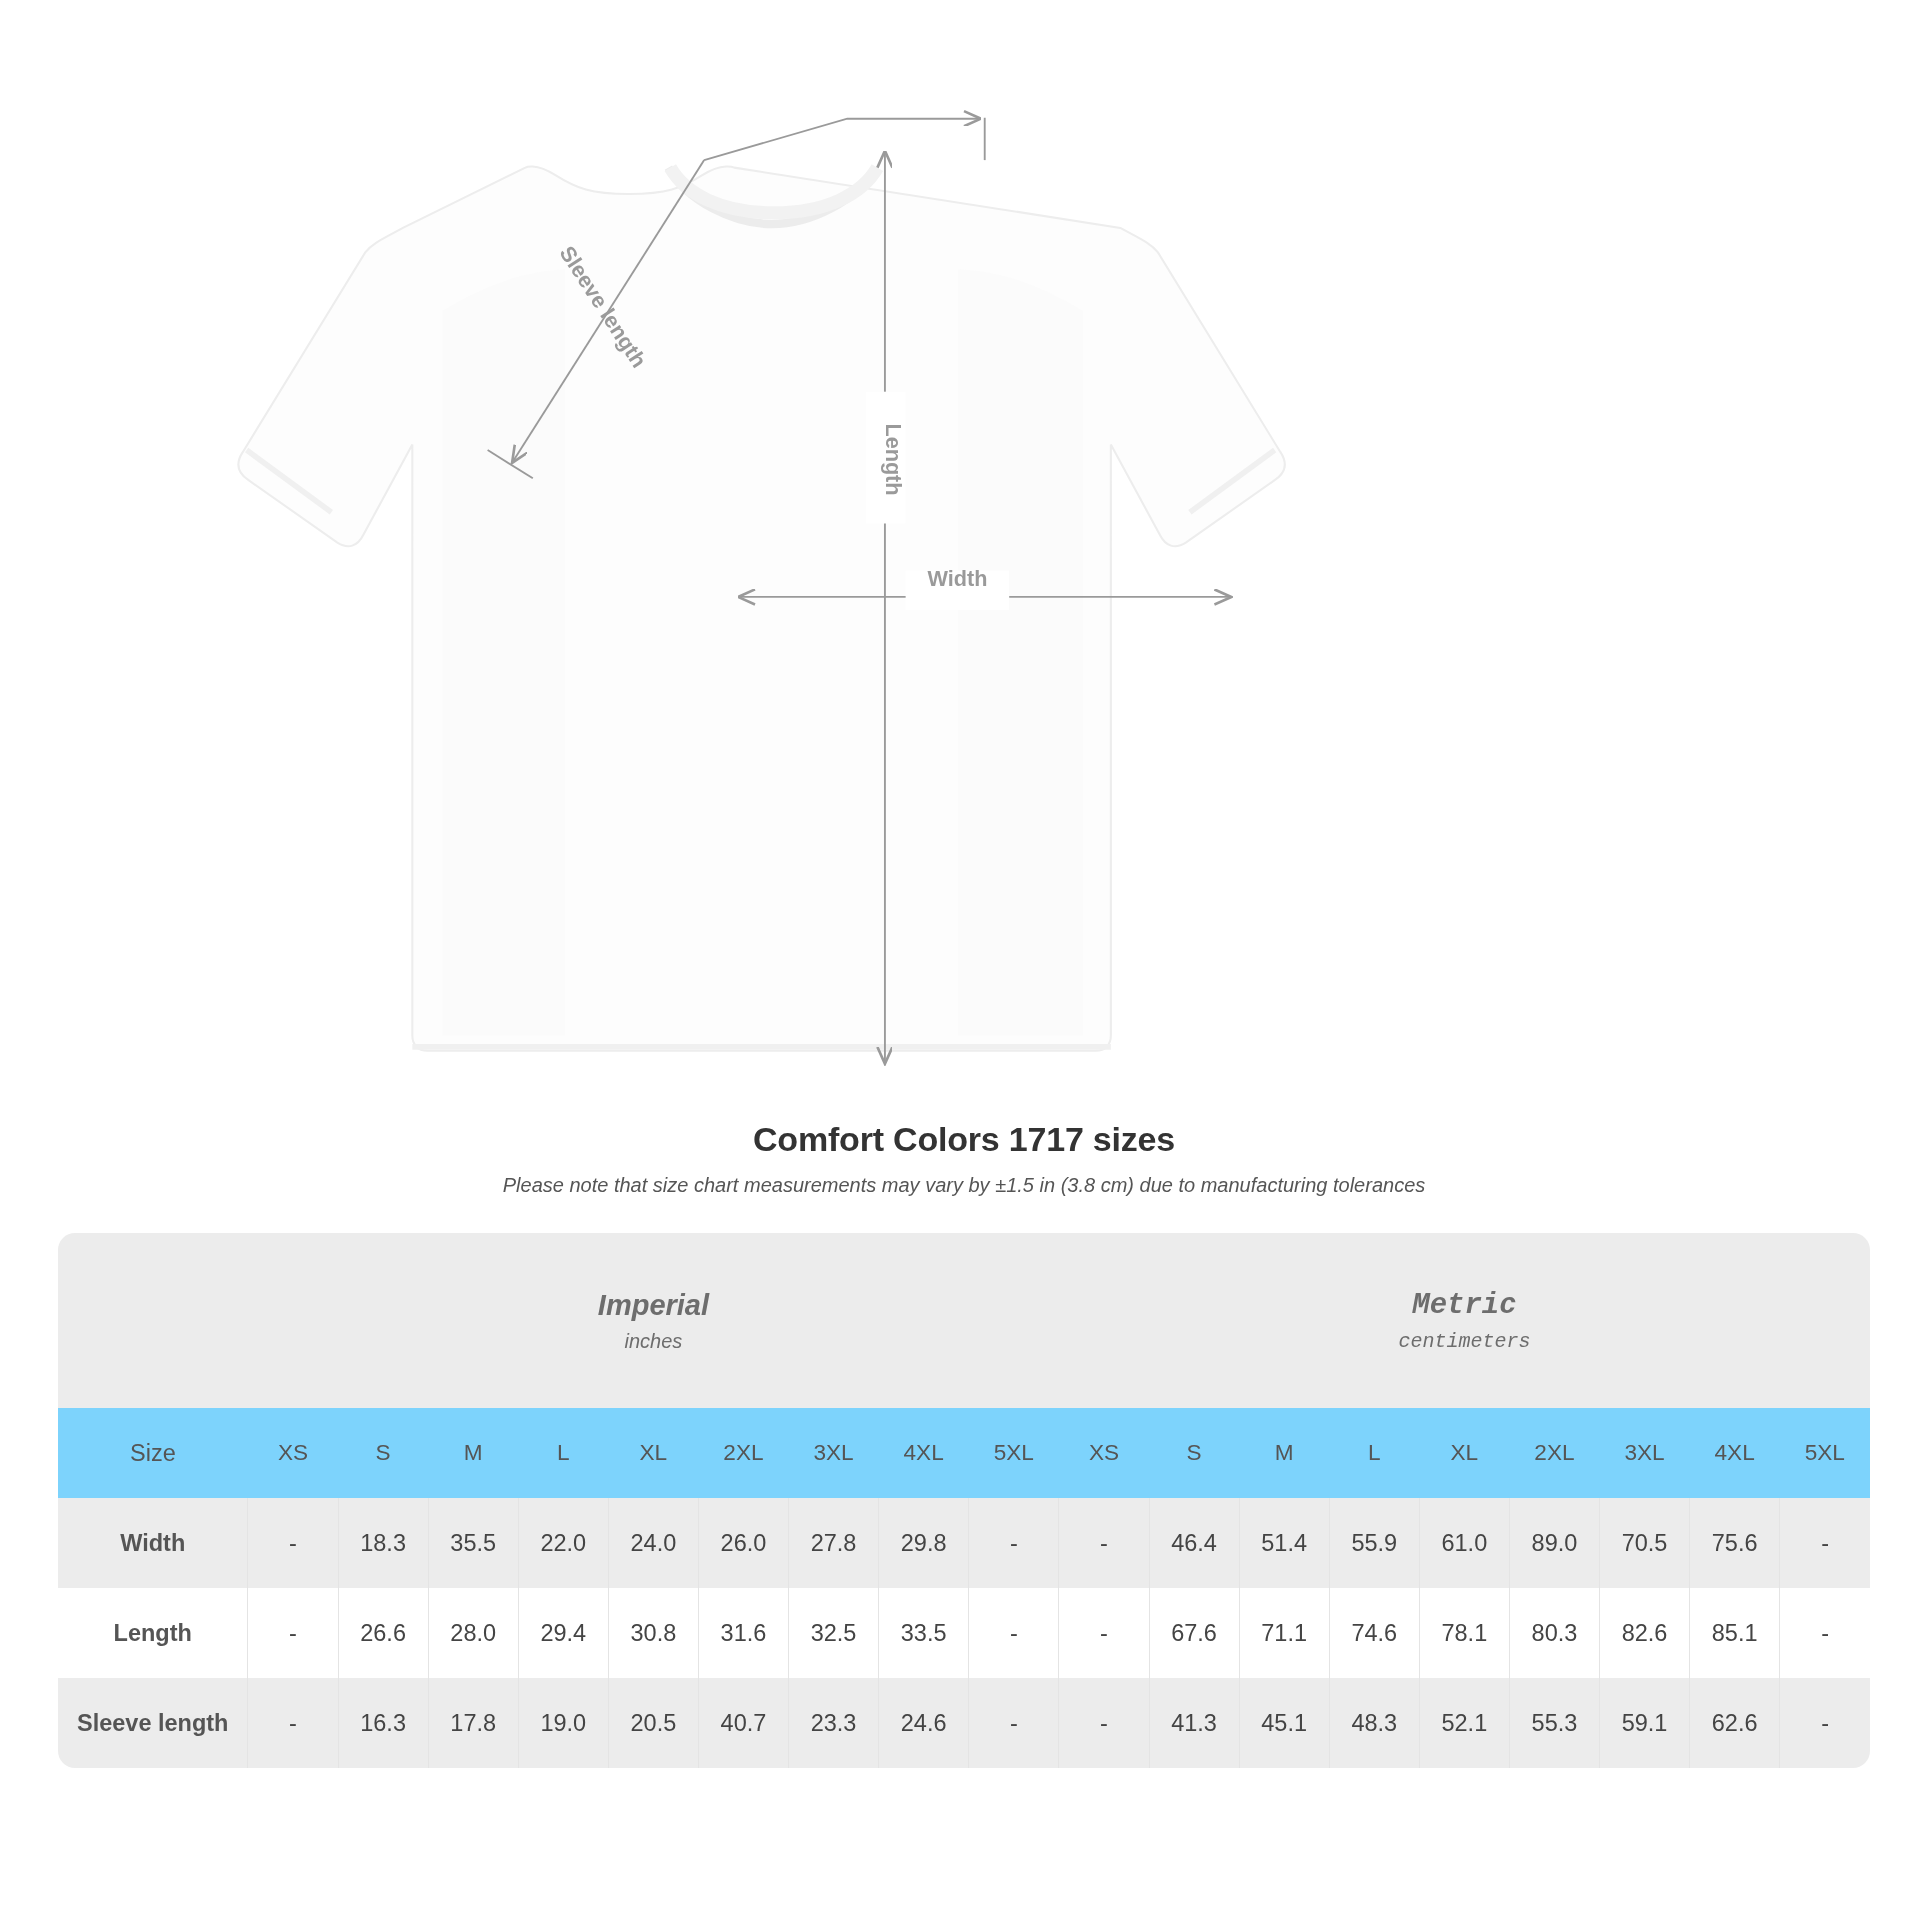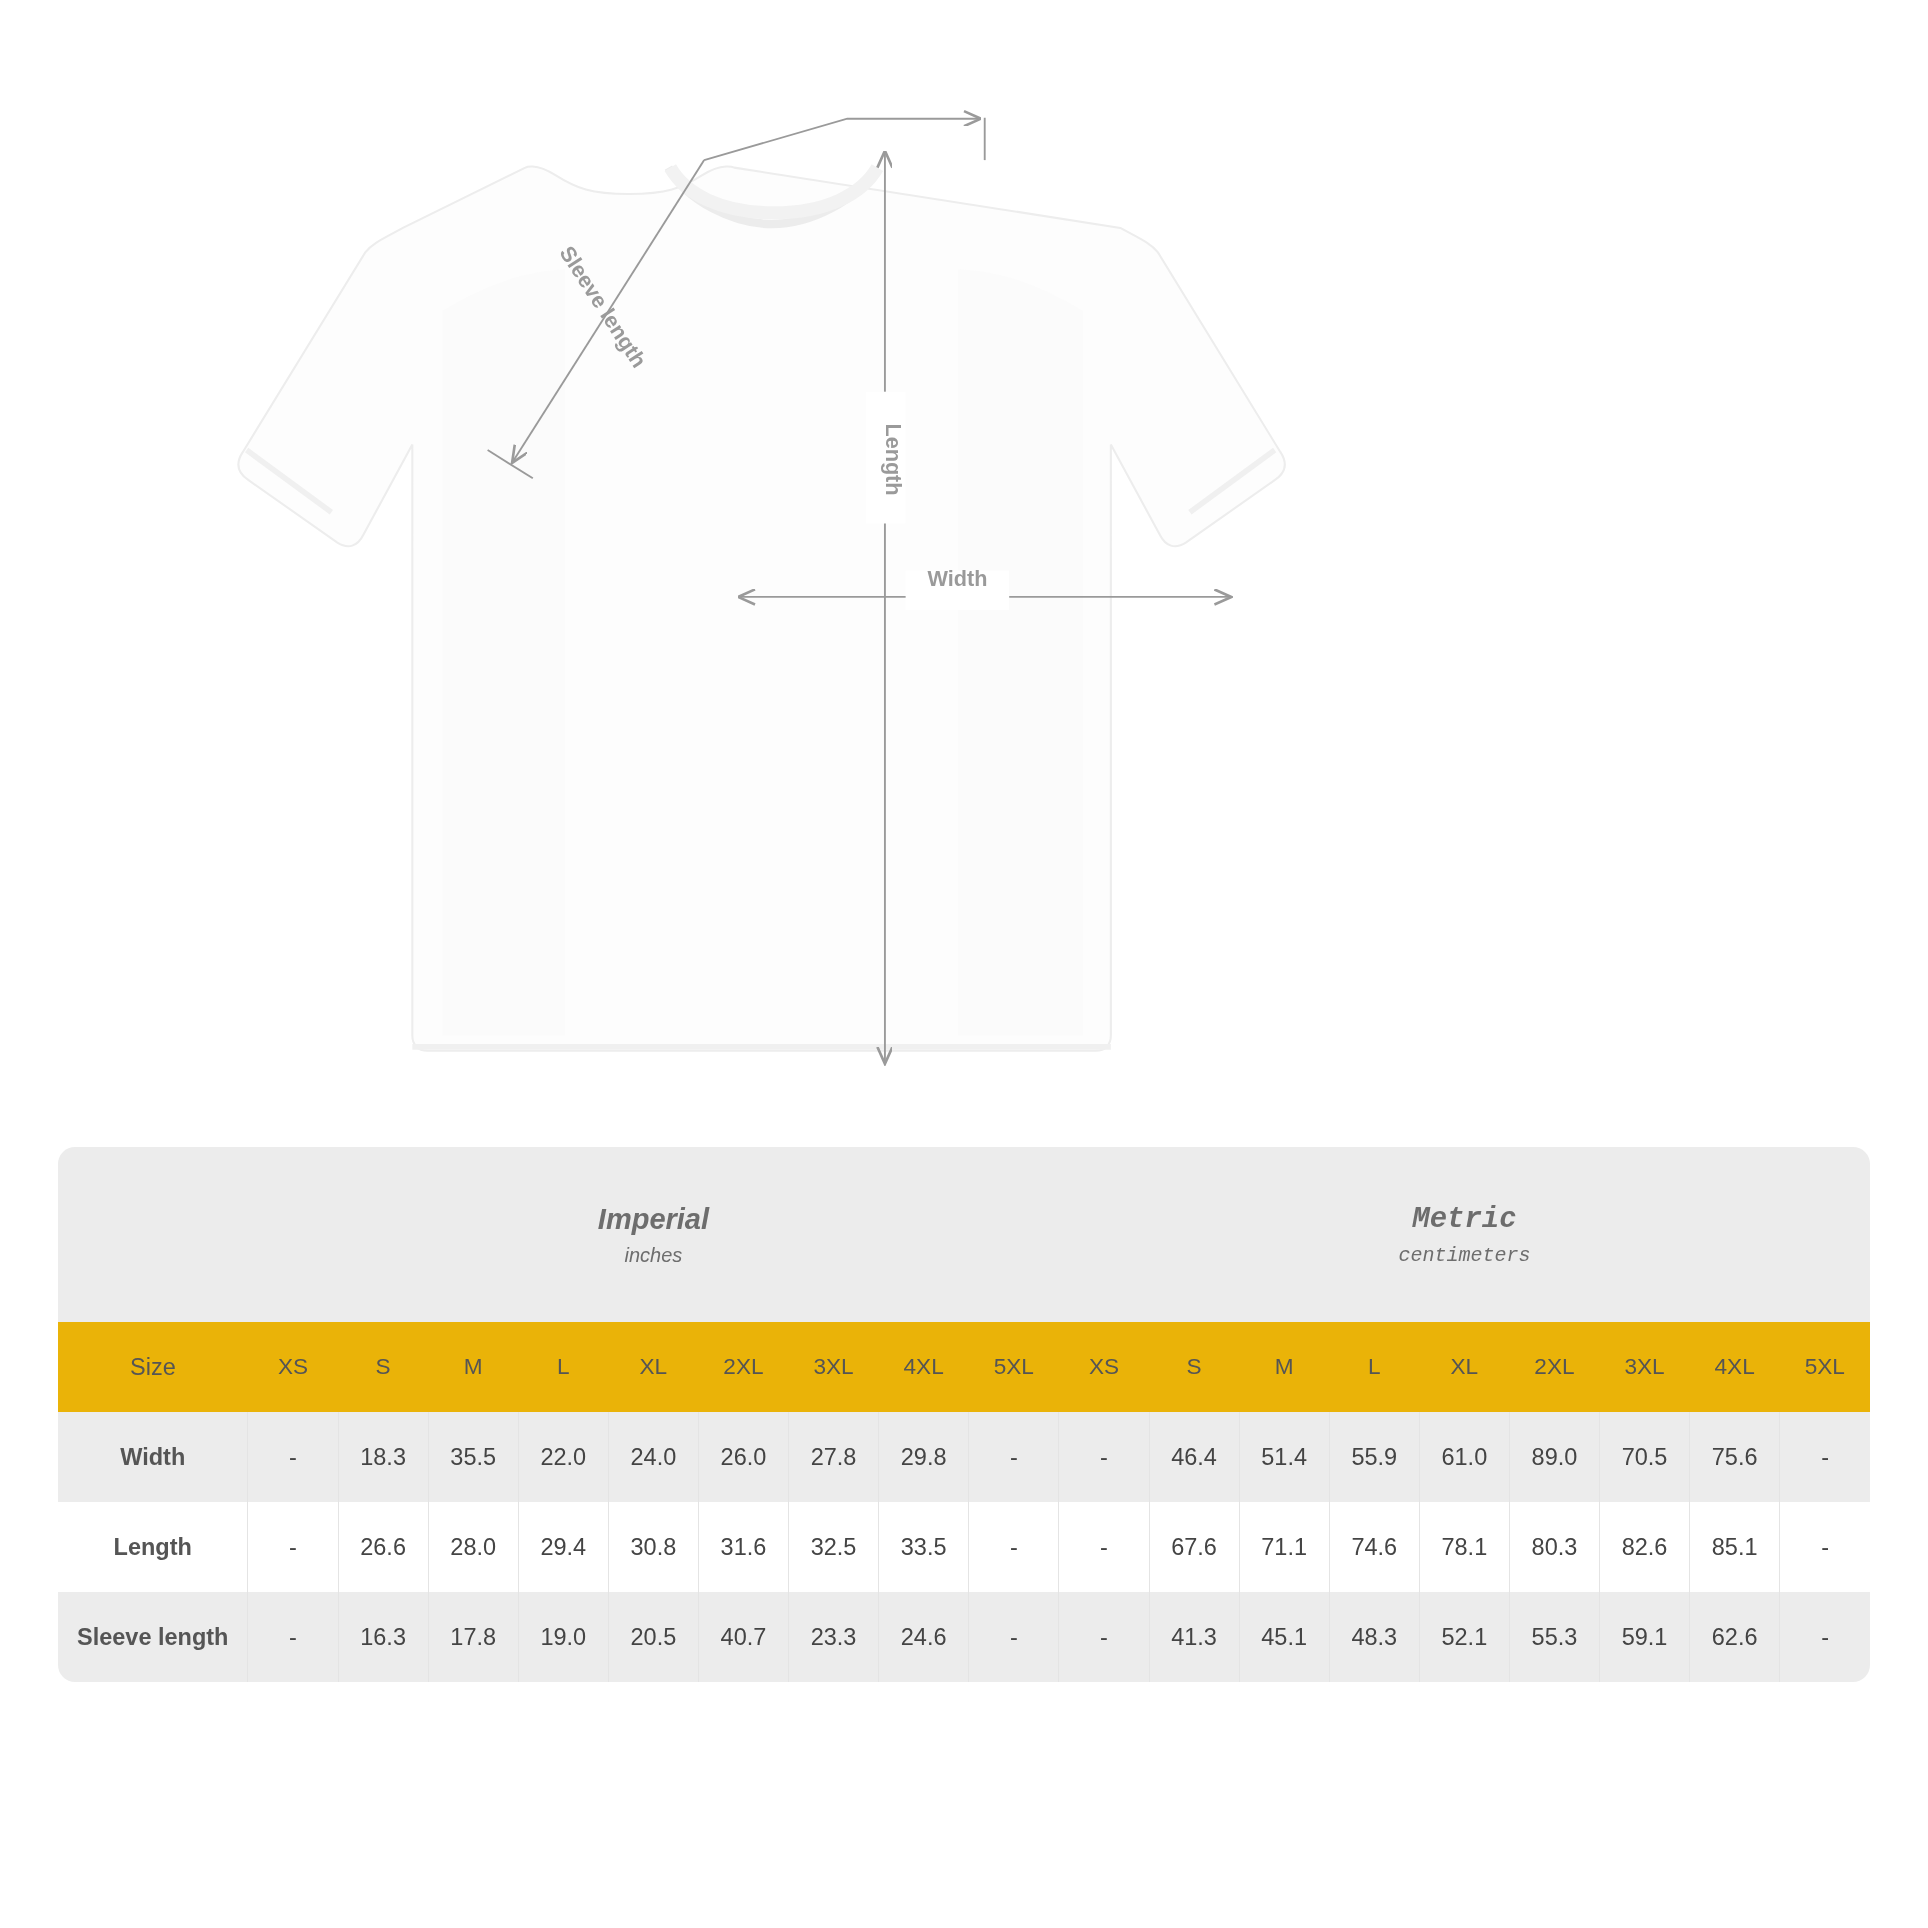--- a/index.html
+++ b/index.html
@@ -91,21 +91,21 @@
     color: #6d6d6d;
     margin-top: 8px;
   }
 
   
   .size-row td {
     height: 90px;
     font-size: 22.6px;
     font-weight: bold;
     color: #555555;
-    background: #eab308;
+    background: #7dd3fc;
     border-right: 0.9px solid #ececec;
   }
   .size-row td:last-child { border-right: 0; }
   .size-row td.rowlabel {
     font-size: 23.5px;
   }
 
   
   tr.data-row td {
     height: 90px;
@@ -199,20 +199,24 @@
       <g>
         <line x1="1046" y1="125" x2="1046" y2="170" stroke="#9a9a9a" stroke-width="2"></line>
         <path d="M1040,126 L900,126 L748,170" fill="none" stroke="#9a9a9a" stroke-width="2" marker-start="url(#arrowStart)"></path>
         <path d="M748,170 L545,490" fill="none" stroke="#9a9a9a" stroke-width="2" marker-end="url(#arrowEnd)"></path>
         <path d="M518,478 L566,508" stroke="#9a9a9a" stroke-width="2" fill="none"></path>
         <text x="634" y="330" transform="rotate(57 634 330)" text-anchor="middle" font-family="Liberation Sans, sans-serif" font-size="23" font-weight="bold" fill="#9a9a9a">Sleeve length</text>
       </g>
     </svg>
   </div>
 
+  <div class="title-block">
+    <div class="chart-title">Comfort Colors 1717 sizes</div>
+    <div class="chart-note">Please note that size chart measurements may vary by ±1.5 in (3.8 cm) due to manufacturing tolerances</div>
+  </div>
 
   <div class="table-wrap">
     <table class="size-table">
       <colgroup>
         <col class="label-col">
         <col class="val-col">
           <col class="val-col">
           <col class="val-col">
           <col class="val-col">
           <col class="val-col">

